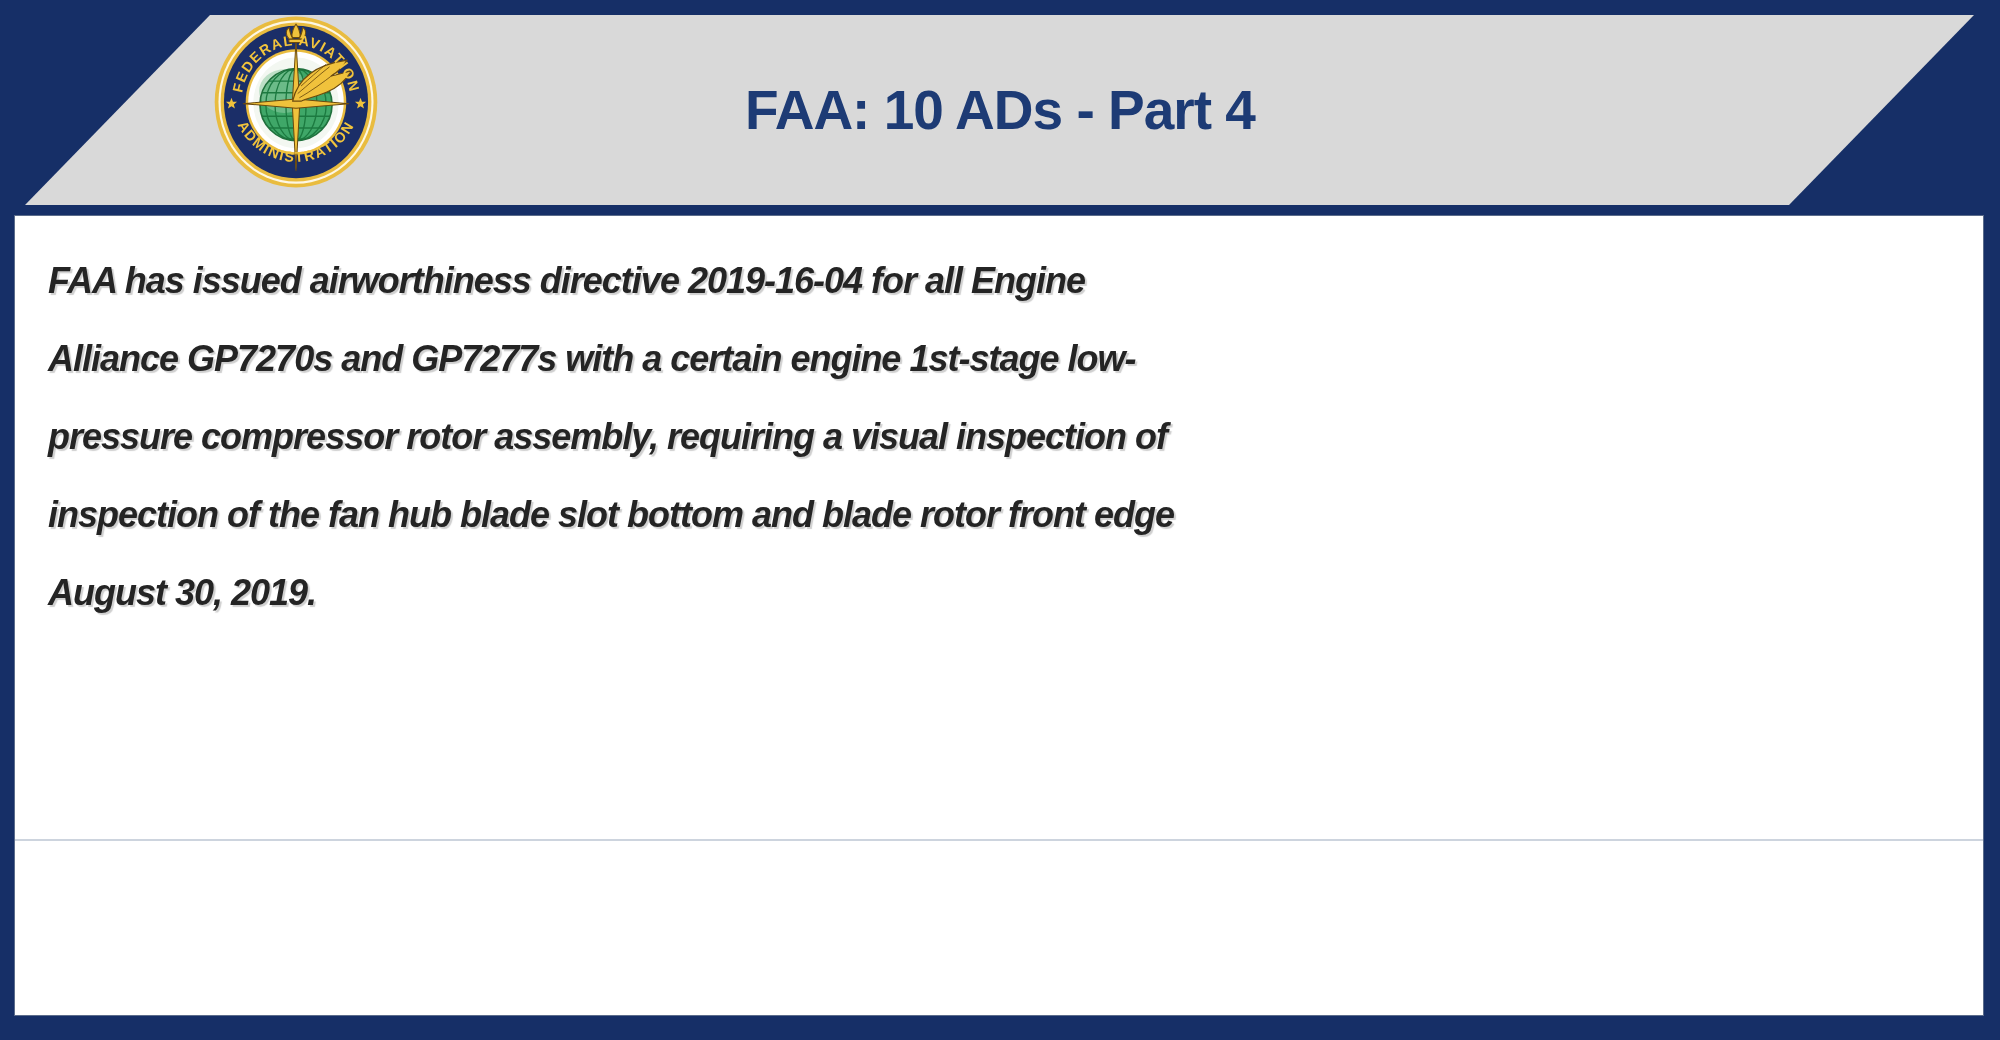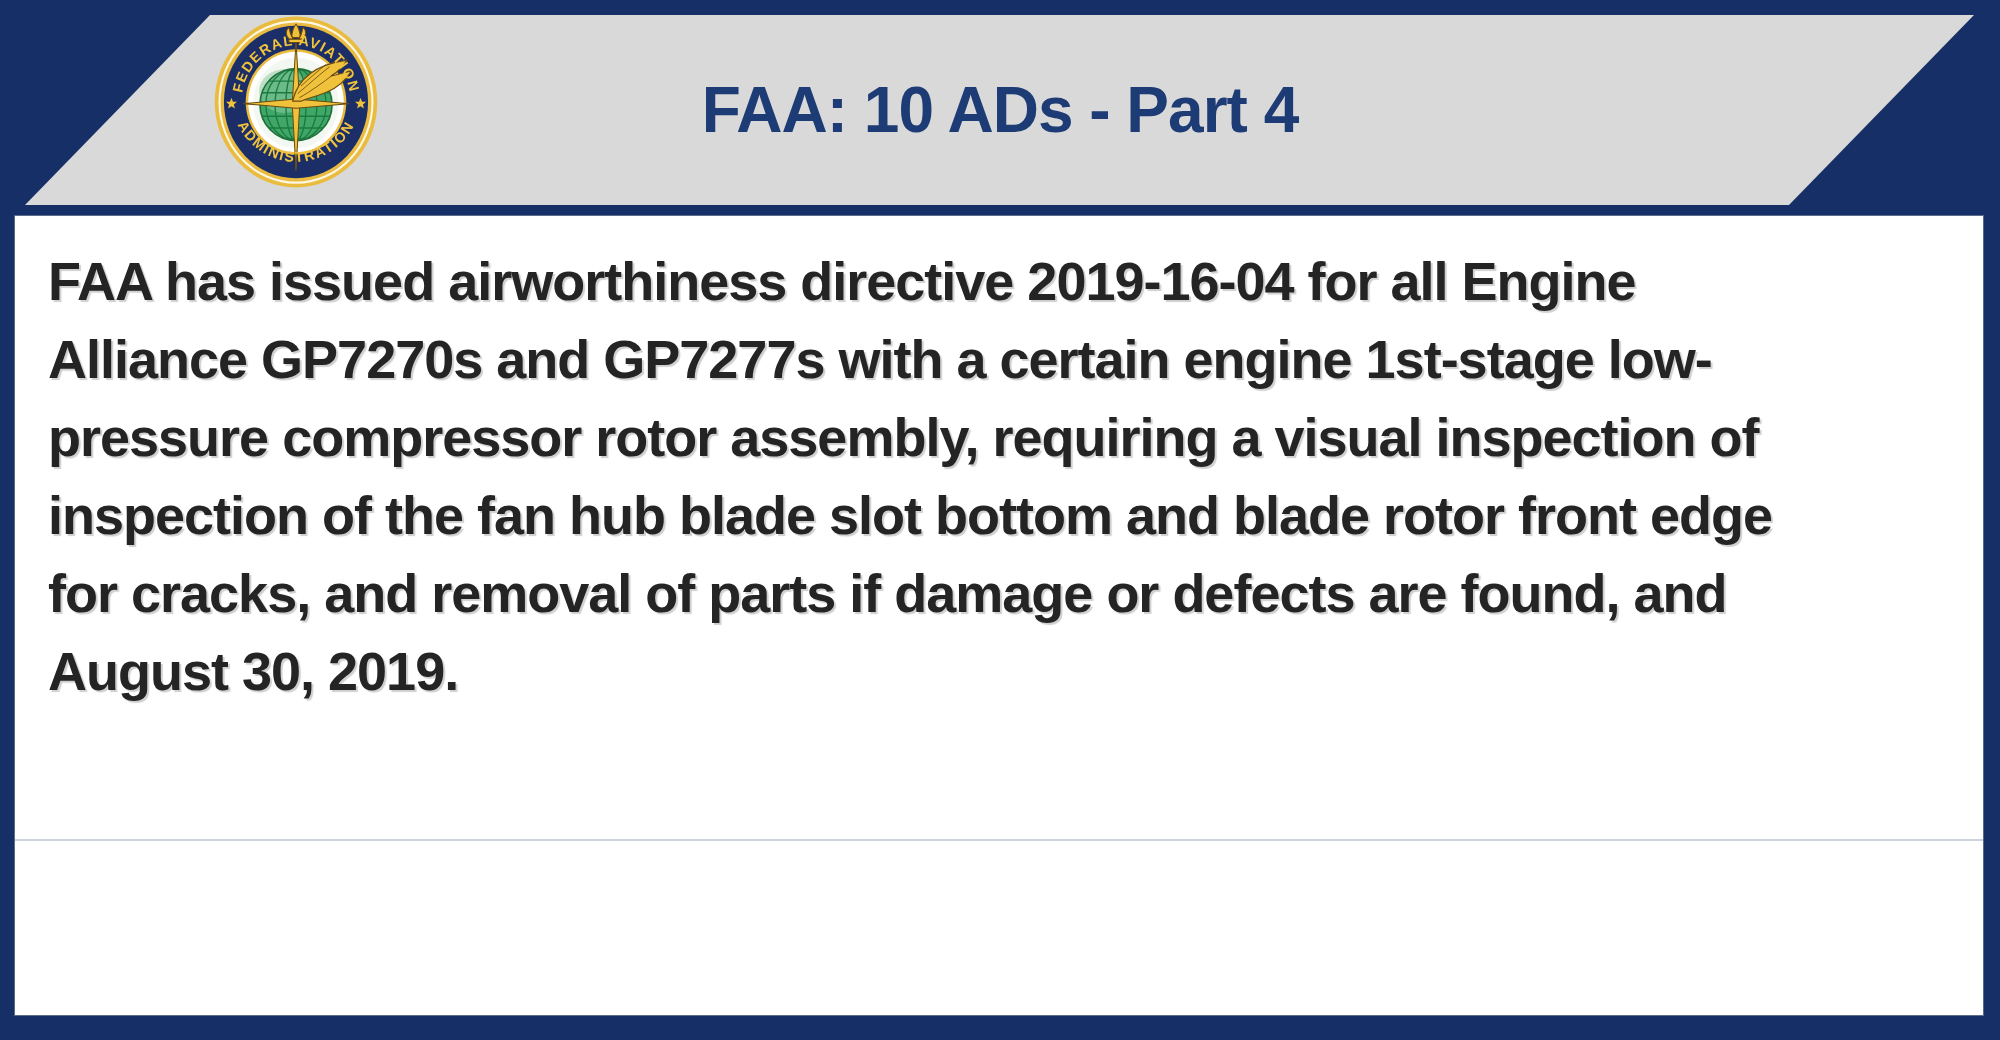--- a/index.html
+++ b/index.html
@@ -25,21 +25,21 @@
   .title-row {
     position: absolute;
     left: 0; top: 15px;
     width: 2000px; height: 190px;
     display: flex;
     align-items: center;
     justify-content: center;
   }
   .page-title {
     color: #1D3B75;
-    font-size: 64px;
+    font-size: 55px;
     font-weight: 700;
     letter-spacing: -1px;
     white-space: nowrap;
   }
   .seal {
     position: absolute;
     left: 211px; top: 14px;
     width: 170px; height: 176px;
   }
   
@@ -56,26 +56,27 @@
   .divider {
     position: absolute;
     left: 0; top: 623px;
     width: 100%; height: 2px;
     background: #CDD4DE;
   }
   .body-line {
     position: relative;
     height: 78px;
     line-height: 78px;
-    font-size: 54px;
+    font-size: 36px;
     font-weight: 700;
     letter-spacing: -1px;
     color: #242424;
     text-shadow: 2px 2px 1px rgba(130,130,130,0.38);
     white-space: nowrap;
+    font-style: italic;
   }
   .seal text {
     font-family: "Liberation Sans", sans-serif;
     font-weight: 700;
   }
 </style>
 </head>
 <body>
 
 <div class="slide">
@@ -156,17 +157,16 @@
   <div class="title-row">
     <div class="page-title">FAA: 10 ADs - Part 4</div>
   </div>
 
   <div class="panel">
     <div class="divider"></div>
     <div class="body-line">FAA has issued airworthiness directive 2019-16-04 for all Engine</div>
     <div class="body-line">Alliance GP7270s and GP7277s with a certain engine 1st-stage low-</div>
     <div class="body-line">pressure compressor rotor assembly, requiring a visual inspection of</div>
     <div class="body-line">inspection of the fan hub blade slot bottom and blade rotor front edge</div>
-    <div class="body-line">for cracks, and removal of parts if damage or defects are found, and</div>
     <div class="body-line">August 30, 2019.</div>
   </div>
 
 </div>
 
 </body></html>

